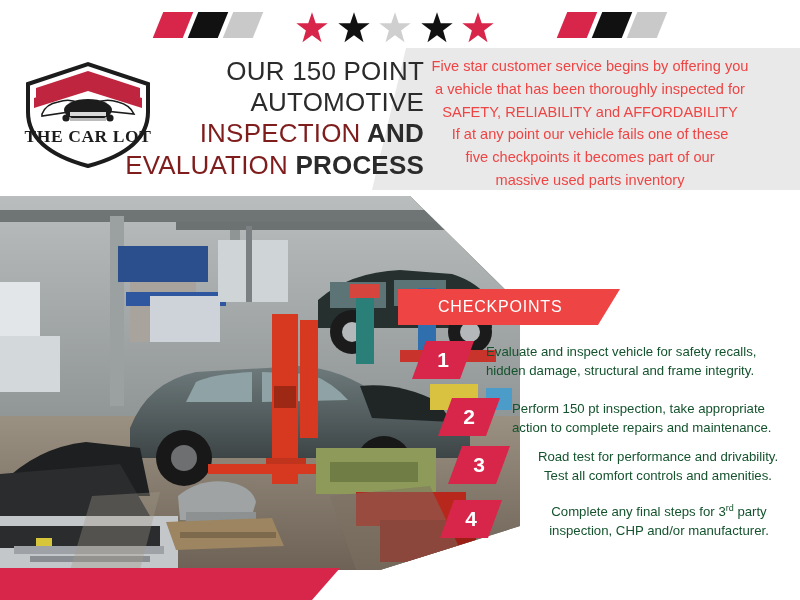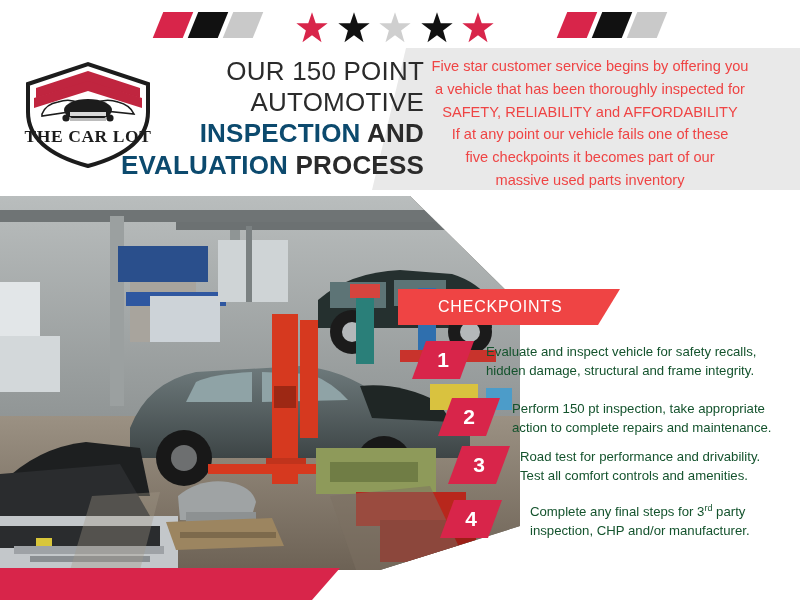--- a/index.html
+++ b/index.html
@@ -81,21 +81,21 @@
     position: absolute;
     top: 56px;
     left: 12px;
     width: 412px;
     text-align: right;
     font-size: 26px;
     line-height: 1.2;
     letter-spacing: 0.2px;
     color: #2b2b2b;
   }
-  .headline .accent { color: #0c4a6e; font-weight: bold; }
+  .headline .accent { color: #7f1d1d; font-weight: normal; }
   .hl-line { white-space: nowrap; }
   .hl-line.l3, .hl-line.l4 { font-weight: bold; }
 
   
   .logo {
     position: absolute;
     top: 58px;
     left: 12px;
     width: 152px;
     height: 112px;
@@ -159,23 +159,23 @@
     font-size: 13.2px;
     line-height: 1.42;
     color: #14532d;
     padding-top: 2px;
   }
   .cp-row.r1 { top: 341px; left: 412px; width: 384px; }
   .cp-row.r1 .cp-text { margin-left: 12px; text-align: left; width: 300px; }
   .cp-row.r2 { top: 398px; left: 438px; width: 358px; }
   .cp-row.r2 .cp-text { margin-left: 12px; text-align: left; width: 290px; }
   .cp-row.r3 { top: 446px; left: 448px; width: 348px; }
-  .cp-row.r3 .cp-text { margin-left: 10px; text-align: left; width: 282px; }
+  .cp-row.r3 .cp-text { margin-left: 10px; text-align: center; width: 282px; }
   .cp-row.r4 { top: 500px; left: 440px; width: 356px; }
-  .cp-row.r4 .cp-text { margin-left: 28px; text-align: left; width: 280px; }
+  .cp-row.r4 .cp-text { margin-left: 20px; text-align: center; width: 280px; }
   .cp-text sup { font-size: 0.68em; }
 
   
   .bottom-bar {
     position: absolute;
     left: 0;
     bottom: 0;
     width: 340px;
     height: 32px;
     background: #d8254a;

